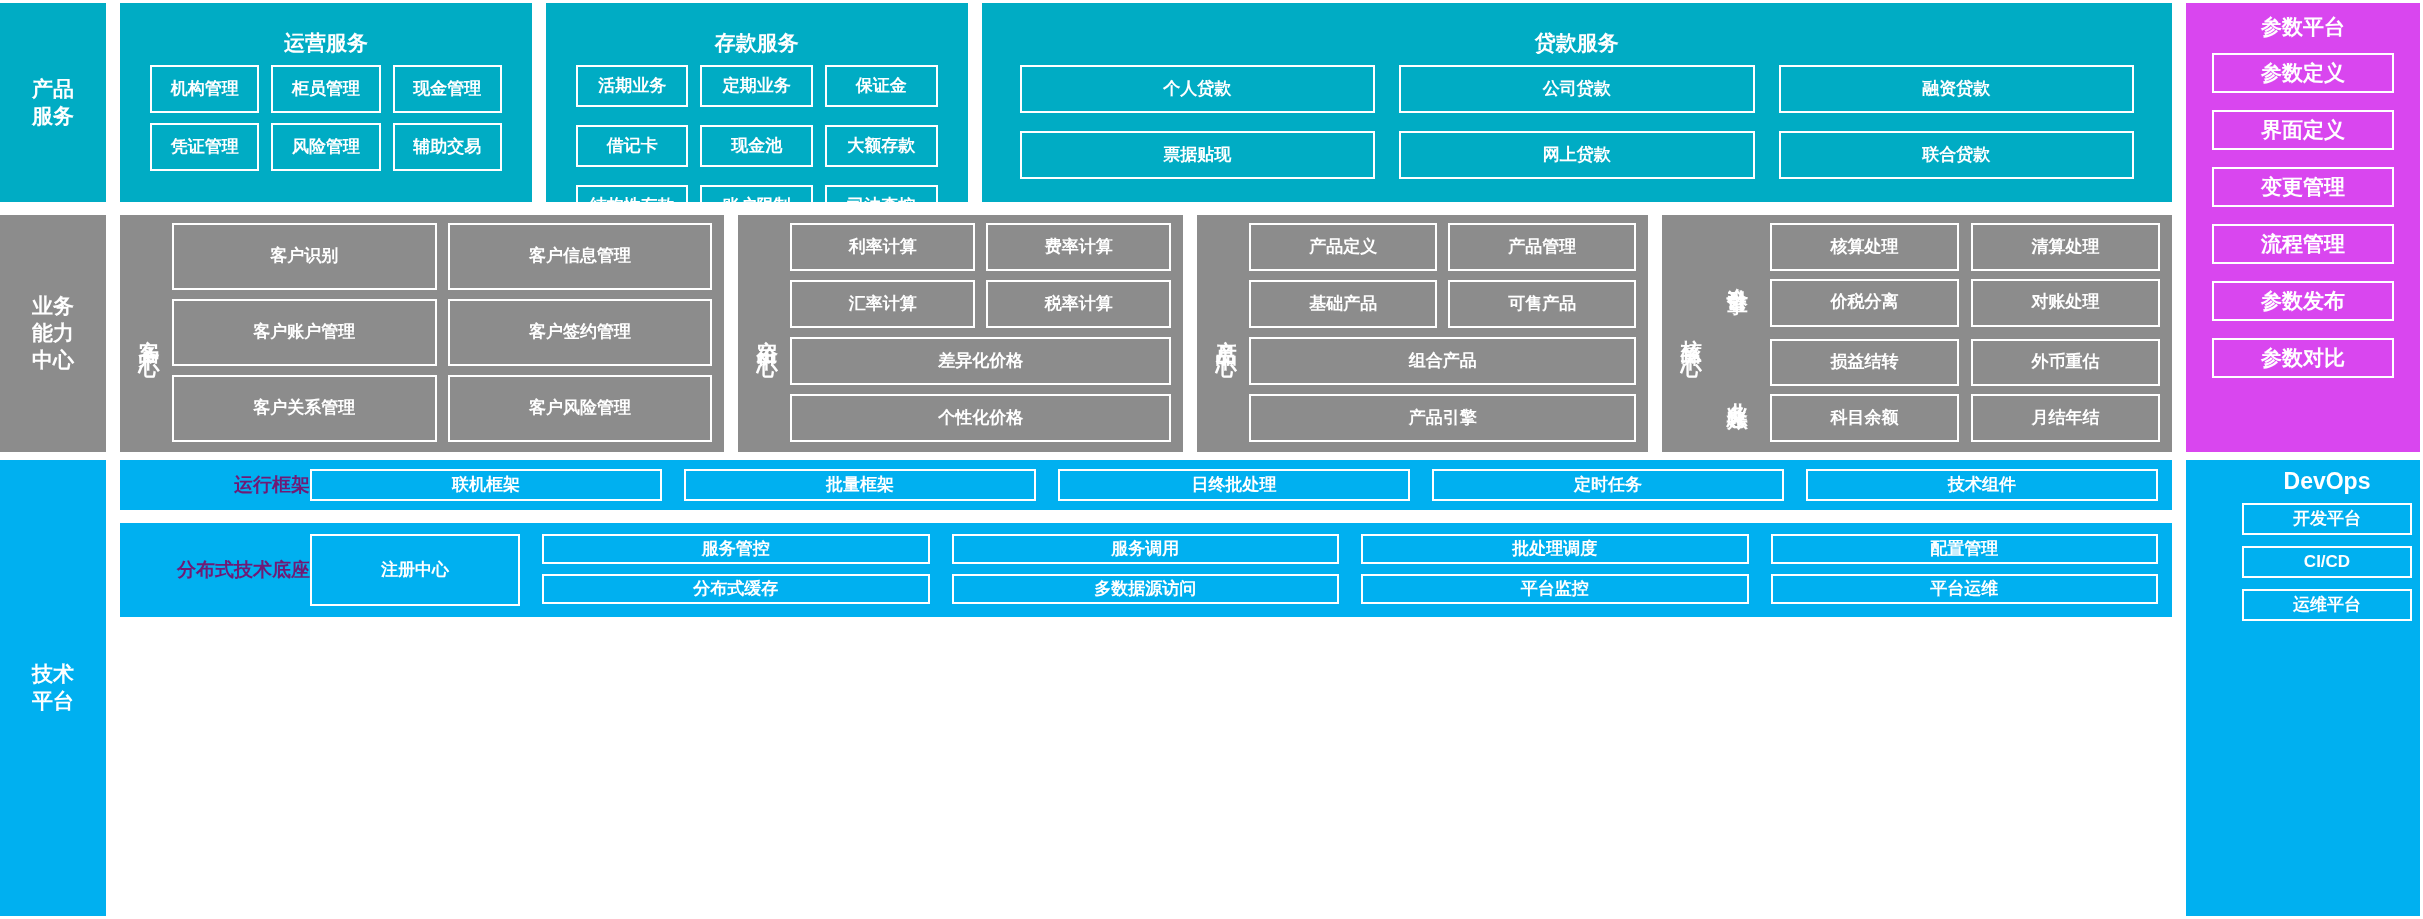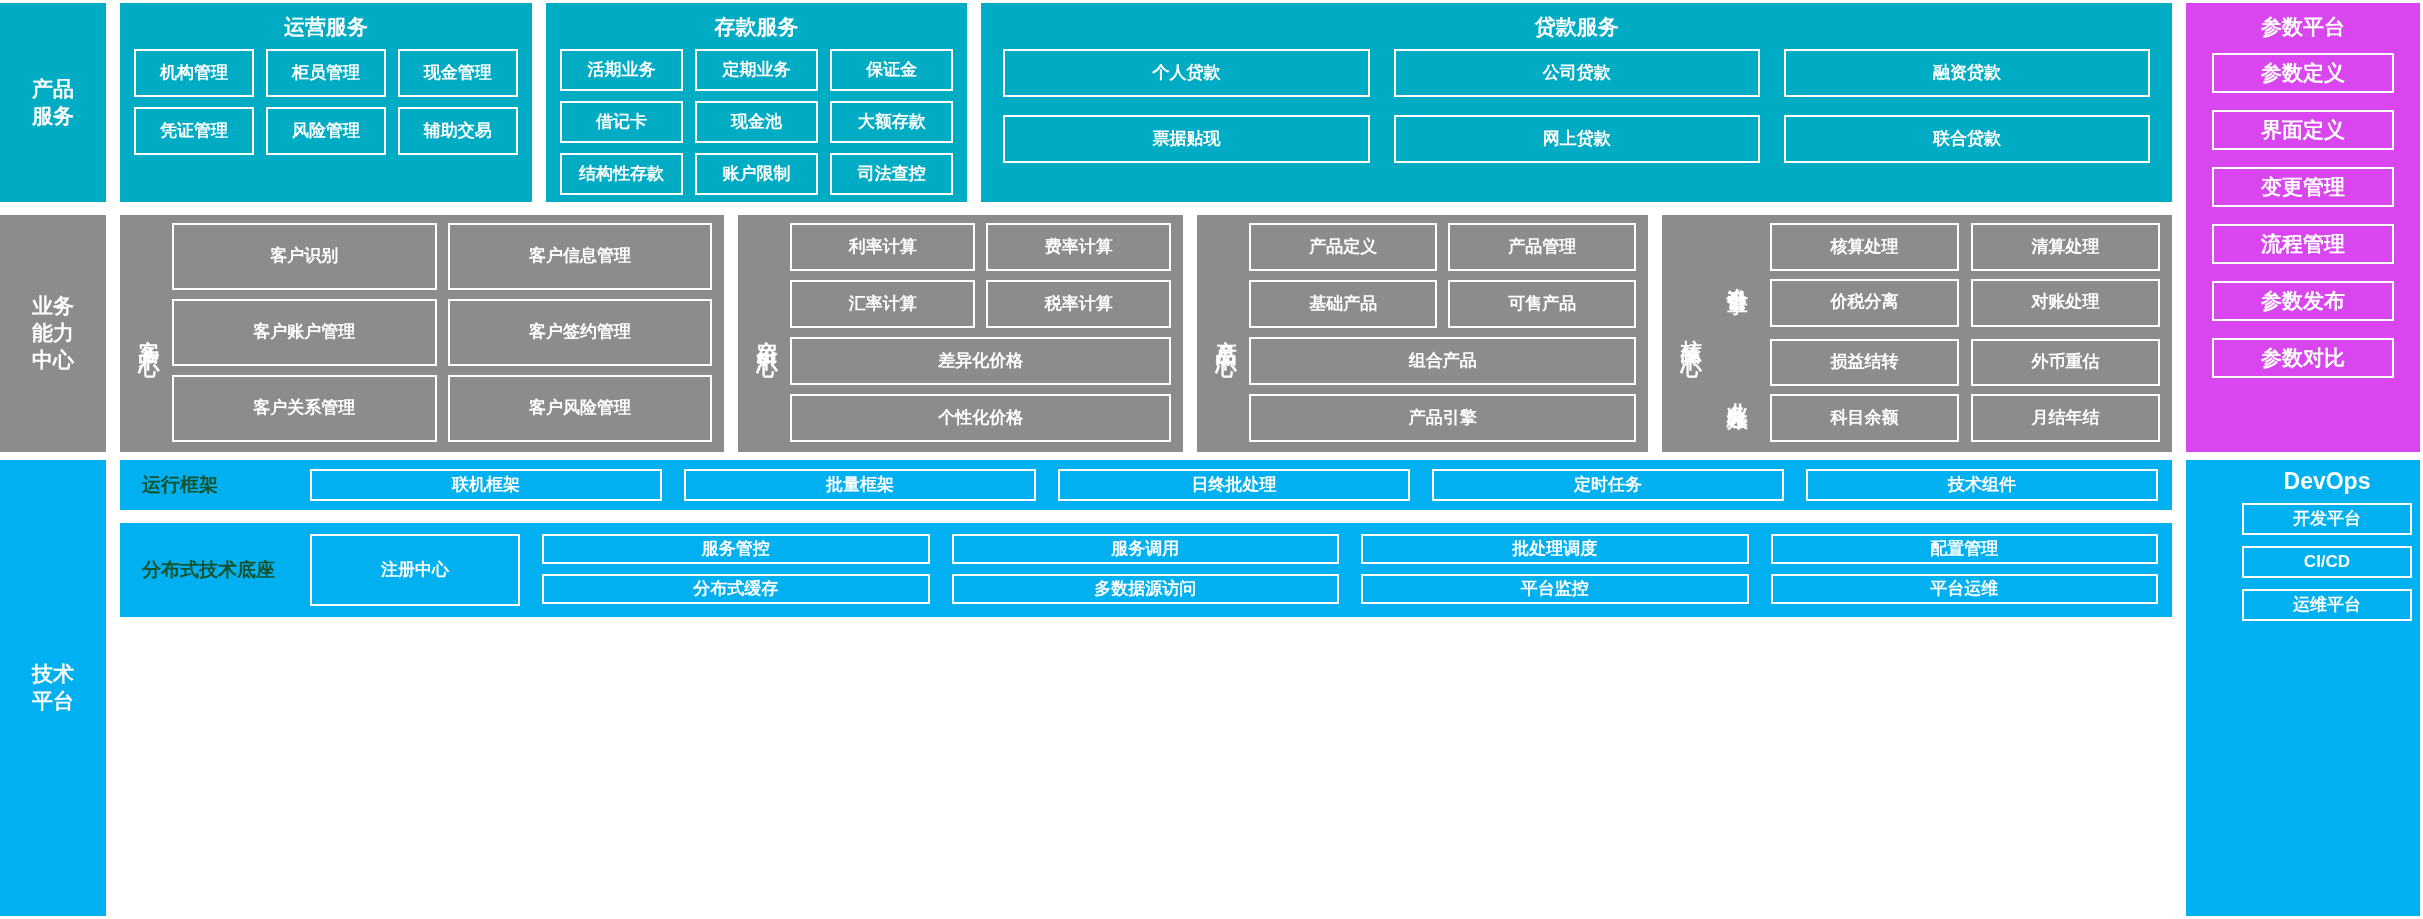--- a/index.html
+++ b/index.html
@@ -44,31 +44,31 @@
     color:#fff; font-weight:bold; text-align:center;
     display:flex; align-items:center; justify-content:center;
     writing-mode: vertical-rl;
     letter-spacing: 5px;
     flex: 0 0 auto;
   }
 
   
   #band-products { left: 0; top: 3px; width: 2172px; height: 199px; --bandcolor:#00ACC4; }
   #band-products .side-label { width: 106px; height: 199px; font-size: 21px; }
-  #band-products .panel { height: 199px; padding: 0; }
+  #band-products .panel { height: 199px; padding: 16px; }
   #svc-operation { width: 414px; }
   #svc-deposit   { width: 424px; }
   #svc-loan      { width: 1197px; }
   #band-products .panel-title { font-size: 21px; margin-top: 10px; margin-bottom: 8px; }
   .grid3 { display: grid; grid-template-columns: repeat(3, 1fr); gap: 10px 12px;
            padding: 0 14px 12px 14px; }
   #svc-operation .grid3 .cell { height: 48px; font-size: 17px; }
   #svc-deposit   .grid3 .cell { height: 42px; font-size: 17px; }
   #svc-loan      .grid3 .cell { height: 48px; font-size: 17px; }
-  #svc-deposit .grid3 { gap: 10px 12px; }
+  #svc-deposit .grid3 { gap: 18px 12px; }
   #svc-loan .grid3 { gap: 18px 24px; padding: 0 22px 14px 22px; }
 
   
   #band-capability { left: 0; top: 215px; width: 2172px; height: 237px; --bandcolor:#8C8C8C; }
   #band-capability .side-label { width: 106px; height: 237px; font-size: 21px; }
   #band-capability .panel { height: 237px; flex-direction: row; padding: 8px 12px 10px 6px; }
   #center-customer { width: 614px; }
   #center-pricing  { width: 452px; }
   #center-product  { width: 458px; }
   #center-account  { width: 518px; }
@@ -86,21 +86,21 @@
   .acct-grid { flex:1; display:grid; grid-template-columns: 1fr 1fr;
                grid-template-rows: 1fr 1fr; gap: 8px 12px; }
 
   
   #band-tech { left: 0; top: 460px; width: 2172px; height: 456px; --bandcolor:#00B0F0; }
   #band-tech .side-label { width: 106px; height: 456px; font-size: 21px; }
   .tech-stack { display:flex; flex-direction: column; gap: 13px; width: 2052px; }
   .tech-row { background: #00B0F0; display: flex; align-items: center; padding: 0 14px; }
   #tech-row-runtime { height: 50px; }
   #tech-row-base    { height: 94px; }
-  .tech-rowlabel { color:#14532d; font-weight:bold; font-size: 19px; flex: 0 0 176px; padding-left: 8px; }
+  .tech-rowlabel { color:#701a75; font-weight:bold; font-size: 19px; flex: 0 0 176px; padding-left: 8px; text-align: right; }
   .tech-cells { flex: 1; display: grid; grid-template-columns: repeat(5, 1fr); gap: 8px 22px; }
   #tech-row-runtime .cell { height: 32px; font-size: 17px; }
   #tech-row-base .tech-cells { grid-template-columns: 210px repeat(4, 1fr); }
   #tech-row-base .cell { height: 30px; font-size: 17px; }
   #tech-row-base .cell.tall { height: 72px; grid-row: 1 / span 2; }
 
   
   #col-params {
     position: absolute; left: 2186px; top: 3px; width: 234px; height: 449px;
     background: #d946ef; display:flex; flex-direction: column; align-items: center;

